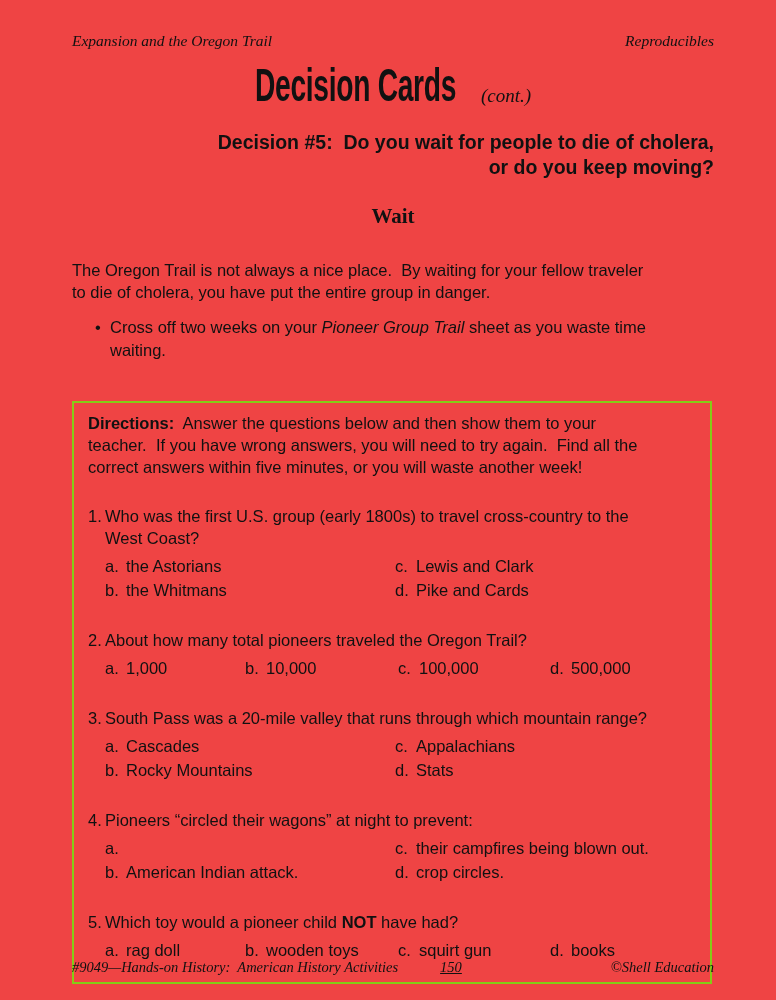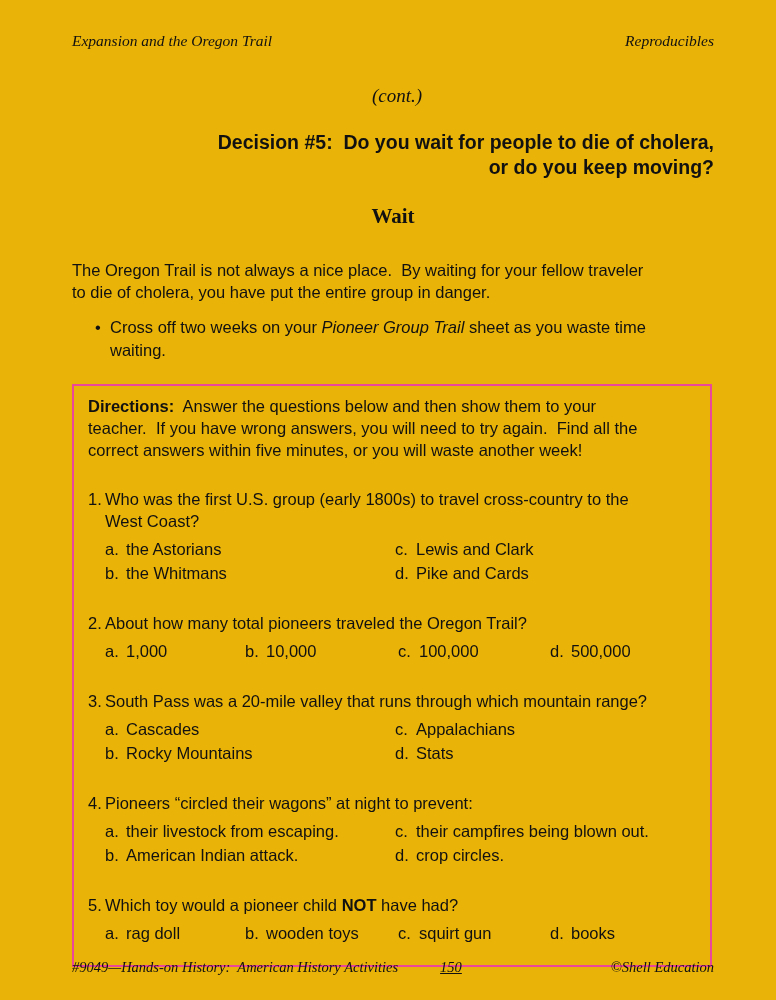--- a/index.html
+++ b/index.html
@@ -1,21 +1,21 @@
 <!DOCTYPE html>
 <html><head>
 <meta charset="utf-8">
 <style>
   html, body { margin: 0; padding: 0; background: #e8e8e8; }
   .page {
     position: relative;
     width: 776px;
     height: 1000px;
     margin: 0 auto;
-    background: #eab308;
+    background: #ef4444;
     color: #111;
     font-family: "Liberation Sans", sans-serif;
     overflow: hidden;
     box-sizing: border-box;
   }
   .content { margin: 0 62px 0 72px; padding-top: 32px; }
 
   
   .running-head {
     display: flex;
@@ -81,22 +81,22 @@
     font-size: 16.5px;
     line-height: 23px;
   }
   .bullet-marker { width: 15px; flex: 0 0 15px; }
   .bullet-text { width: 588px; }
   .it { font-style: italic; }
   .b { font-weight: bold; }
 
   
   .dbox {
-    margin-top: 22px;
-    border: 2px solid #ec4899;
+    margin-top: 39px;
+    border: 2px solid #84cc16;
     padding: 9px 10px 20px 14px;
     box-sizing: border-box;
     width: 640px;
   }
   .directions {
     margin: 0;
     font-size: 16.5px;
     line-height: 22px;
     white-space: pre-line;
   }
@@ -139,20 +139,23 @@
 
 <div class="page">
   <div class="content">
 
     <div class="running-head">
       <span>Expansion and the Oregon Trail</span>
       <span>Reproducibles</span>
     </div>
 
     <div class="title-wrap">
+      <div class="title-main-box">
+        <span class="title-main">Decision Cards</span>
+      </div>
       <span class="title-cont">(cont.)</span>
     </div>
 
     <div class="decision-heading">Decision #5:&nbsp; Do you wait for people to die of cholera,
 or do you keep moving?</div>
     <div class="decision-answer">Wait</div>
 
     <p class="intro">The Oregon Trail is not always a nice place.&nbsp; By waiting for your fellow traveler
 to die of cholera, you have put the entire group in danger.</p>
 
@@ -243,21 +246,20 @@
       </div>
 
       <div class="q">
         <div class="q-row">
           <span class="q-num">4.</span>
           <div class="q-text">Pioneers “circled their wagons” at night to prevent:</div>
         </div>
         <div class="opts opts-2col">
           <div class="opt">
               <span class="opt-letter">a.</span>
-              <span>their livestock from escaping.</span>
             </div>
           <div class="opt">
               <span class="opt-letter">b.</span>
               <span>American Indian attack.</span>
             </div>
           <div class="opt">
               <span class="opt-letter">c.</span>
               <span>their campfires being blown out.</span>
             </div>
           <div class="opt">

